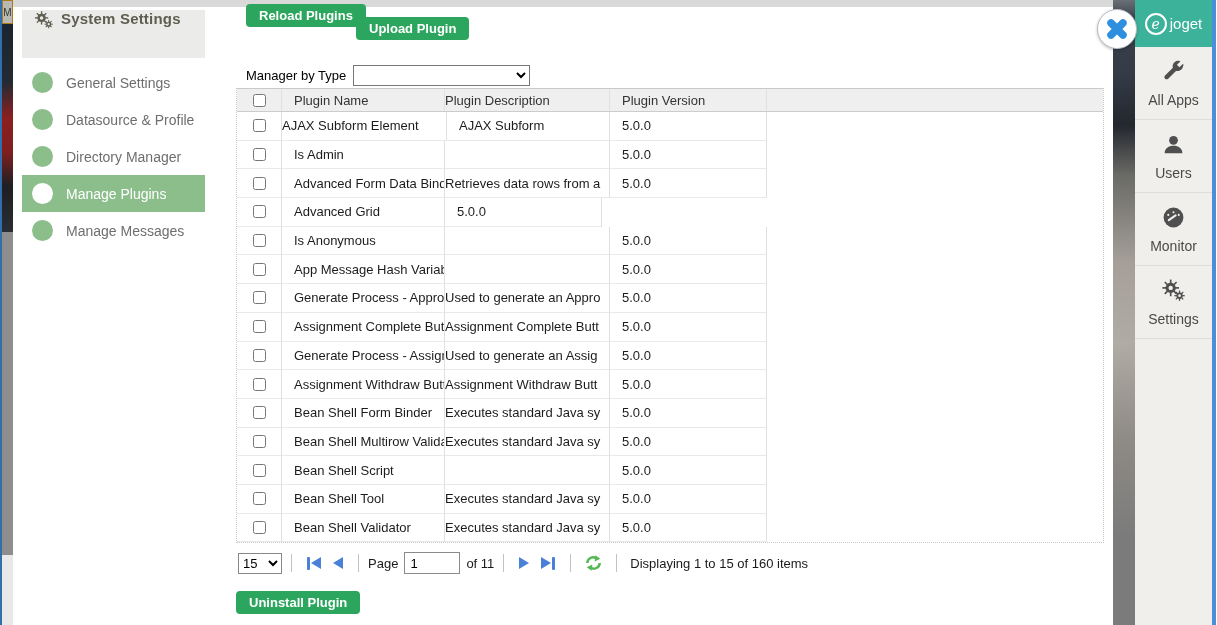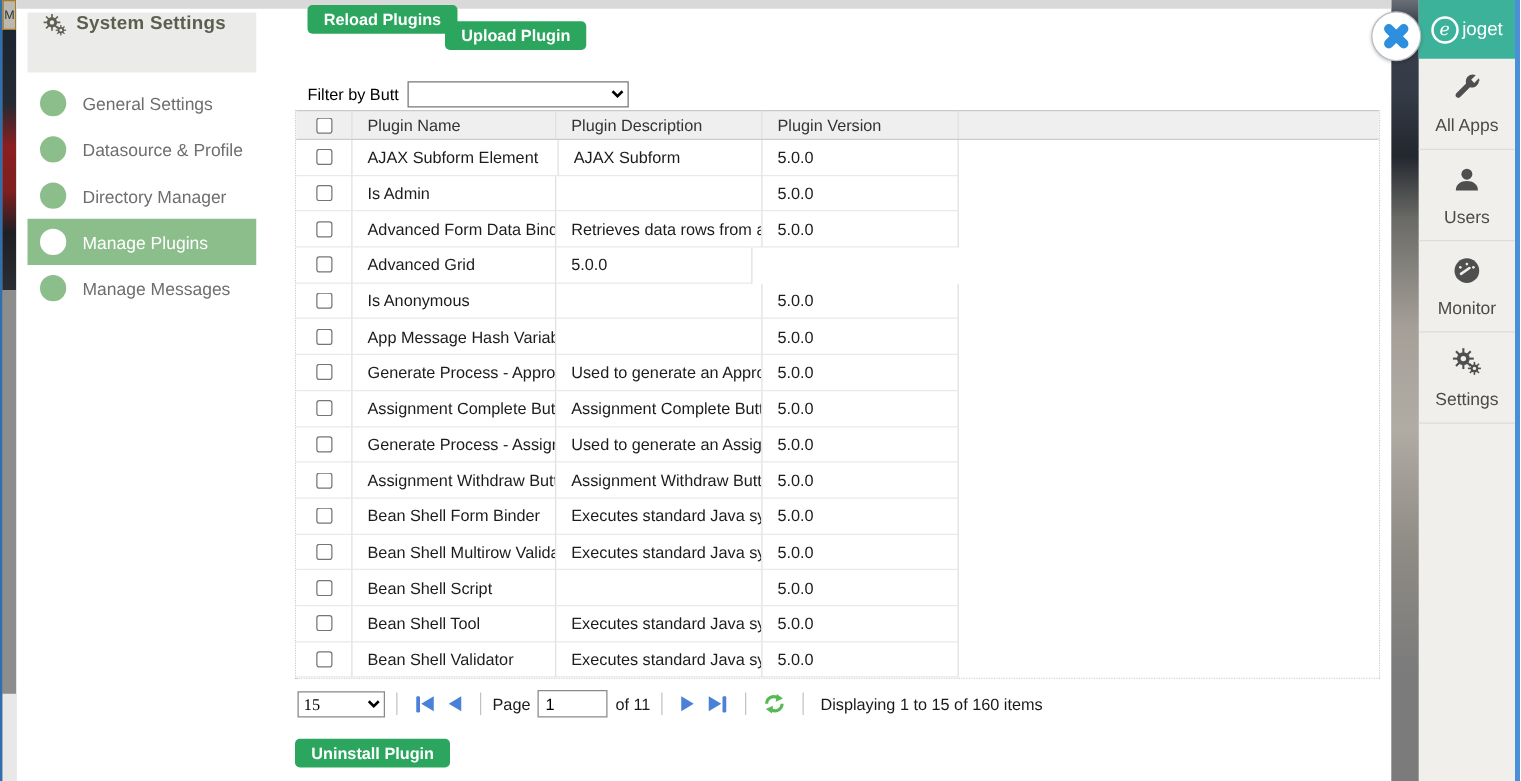--- a/index.html
+++ b/index.html
@@ -51,30 +51,30 @@
   #filter-select { width:177px; height:21px; border:1px solid #777; background:#fff; font-size:13px; }
 
   
   #plugin-table { left:236px; top:88px; width:868px; z-index:4; background:#fff;
     border-left:1px dotted #c9c9c9; border-right:1px dotted #c9c9c9; border-bottom:1px dotted #c9c9c9; }
   .t-header { display:flex; height:24px; background:#efefef; border-top:1px solid #c9c9c9; border-bottom:1px solid #cccccc; }
   .t-row { display:flex; height:28.7px; background:#fff; }
   .cell { display:flex; align-items:center; overflow:hidden; white-space:nowrap; font-size:13px; color:#1c1c1c; }
   .col-check { width:44px; justify-content:center; }
   .col-name  { width:163px; padding-left:12px; border-left:1px solid #e0e0e0; }
-  .col-desc  { width:165px; padding-left:12px; border-left:1px solid #e0e0e0; }
+  .col-desc  { width:165px; padding-left:0; border-left:1px solid #e0e0e0; }
   .col-ver   { width:157px; padding-left:12px; border-left:1px solid #e0e0e0; }
   .col-empty { flex:1; border-left:1px solid #e0e0e0; }
   .t-header .cell { color:#333; }
   .t-row .col-check, .t-row .col-name, .t-row .col-desc, .t-row .col-ver { border-bottom:1px solid #e9e9e9; }
   .t-row input[type=checkbox], .t-header input[type=checkbox] { width:13px; height:13px; cursor:pointer; }
 
   
   #pagination { left:238px; top:550px; z-index:4; display:flex; align-items:center; height:26px; font-size:13px; color:#1a1a1a; }
-  #page-size-select { width:70px; height:21px; border:1px solid #888; background:#fff; font-size:13px;font-family:Liberation Serif, serif; }
+  #page-size-select { width:44px; height:21px; border:1px solid #888; background:#fff; font-size:13px; }
   .vsep { width:1px; height:18px; background:#c2c2c2; margin:0 9px; }
   .pg-btn { display:flex; align-items:center; gap:1px; padding:0 6px; cursor:pointer; }
   .tri-left  { width:0; height:0; border-right:10px solid #4a80d8; border-top:6px solid transparent; border-bottom:6px solid transparent; }
   .tri-right { width:0; height:0; border-left:10px solid #4a80d8; border-top:6px solid transparent; border-bottom:6px solid transparent; }
   .pg-bar { width:3px; height:13px; background:#4a80d8; border-radius:1px; }
   #page-input { width:56px; height:22px; border:1px solid #8a8a8a; font-size:13px; padding-left:5px; margin:0 6px; }
   #pg-refresh { cursor:pointer; display:flex; align-items:center; padding:0 4px; }
   #pg-status { margin-left:4px; }
   #page-word { margin-right:0; }
 
@@ -158,21 +158,21 @@
     <div class="nav-item">
     <span class="bullet"></span>
     <span class="lbl">Manage Messages</span>
   </div>
   </div>
 
 <button id="btn-reload" class="btn-green abs">Reload Plugins</button>
 <button id="btn-upload" class="btn-green abs">Upload Plugin</button>
 
 <div id="filter-row" class="abs">
-  <label>Filter by Butt</label>
+  <label>Manager by Type</label>
   <select id="filter-select"><option></option></select>
 </div>
 
 <div id="plugin-table" class="abs">
   <div class="t-header">
     <div class="cell col-check">
       <input type="checkbox" style="">
     </div>
     <div class="cell col-name">Plugin Name</div>
     <div class="cell col-desc">Plugin Description</div>

